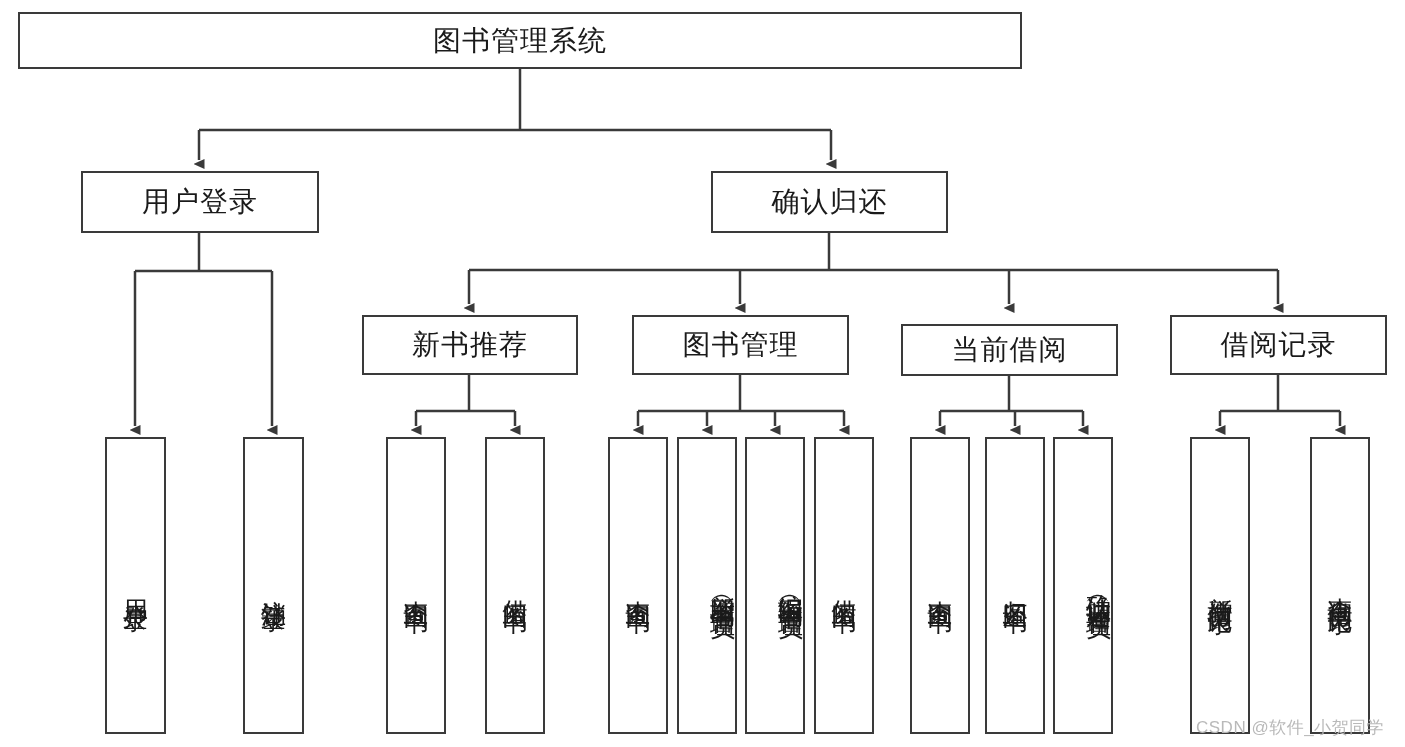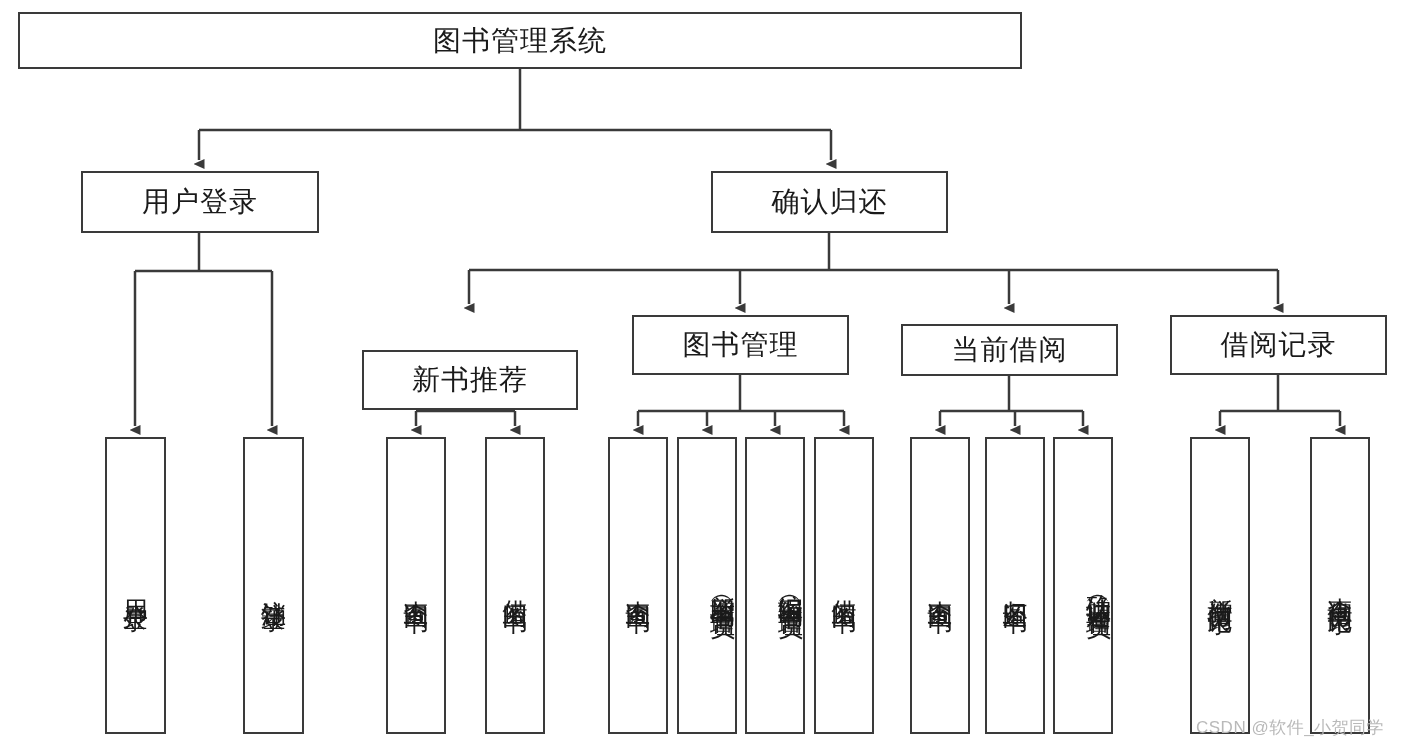--- a/index.html
+++ b/index.html
@@ -121,21 +121,21 @@
     <span>图书管理系统</span>
   </div>
 
   <div class="node horiz" style="left:81px; top:171px; width:238px; height:62px;">
     <span>用户登录</span>
   </div>
   <div class="node horiz" style="left:711px; top:171px; width:237px; height:62px;">
     <span>确认归还</span>
   </div>
 
-  <div class="node horiz" style="left:362px; top:315px; width:216px; height:60px;margin-top:35px;">
+  <div class="node horiz" style="left:362px; top:315px; width:216px; height:60px;">
     <span>新书推荐</span>
   </div>
   <div class="node horiz" style="left:632px; top:315px; width:217px; height:60px;">
     <span>图书管理</span>
   </div>
   <div class="node horiz" style="left:901px; top:324px; width:217px; height:52px;">
     <span>当前借阅</span>
   </div>
   <div class="node horiz" style="left:1170px; top:315px; width:217px; height:60px;">
     <span>借阅记录</span>

